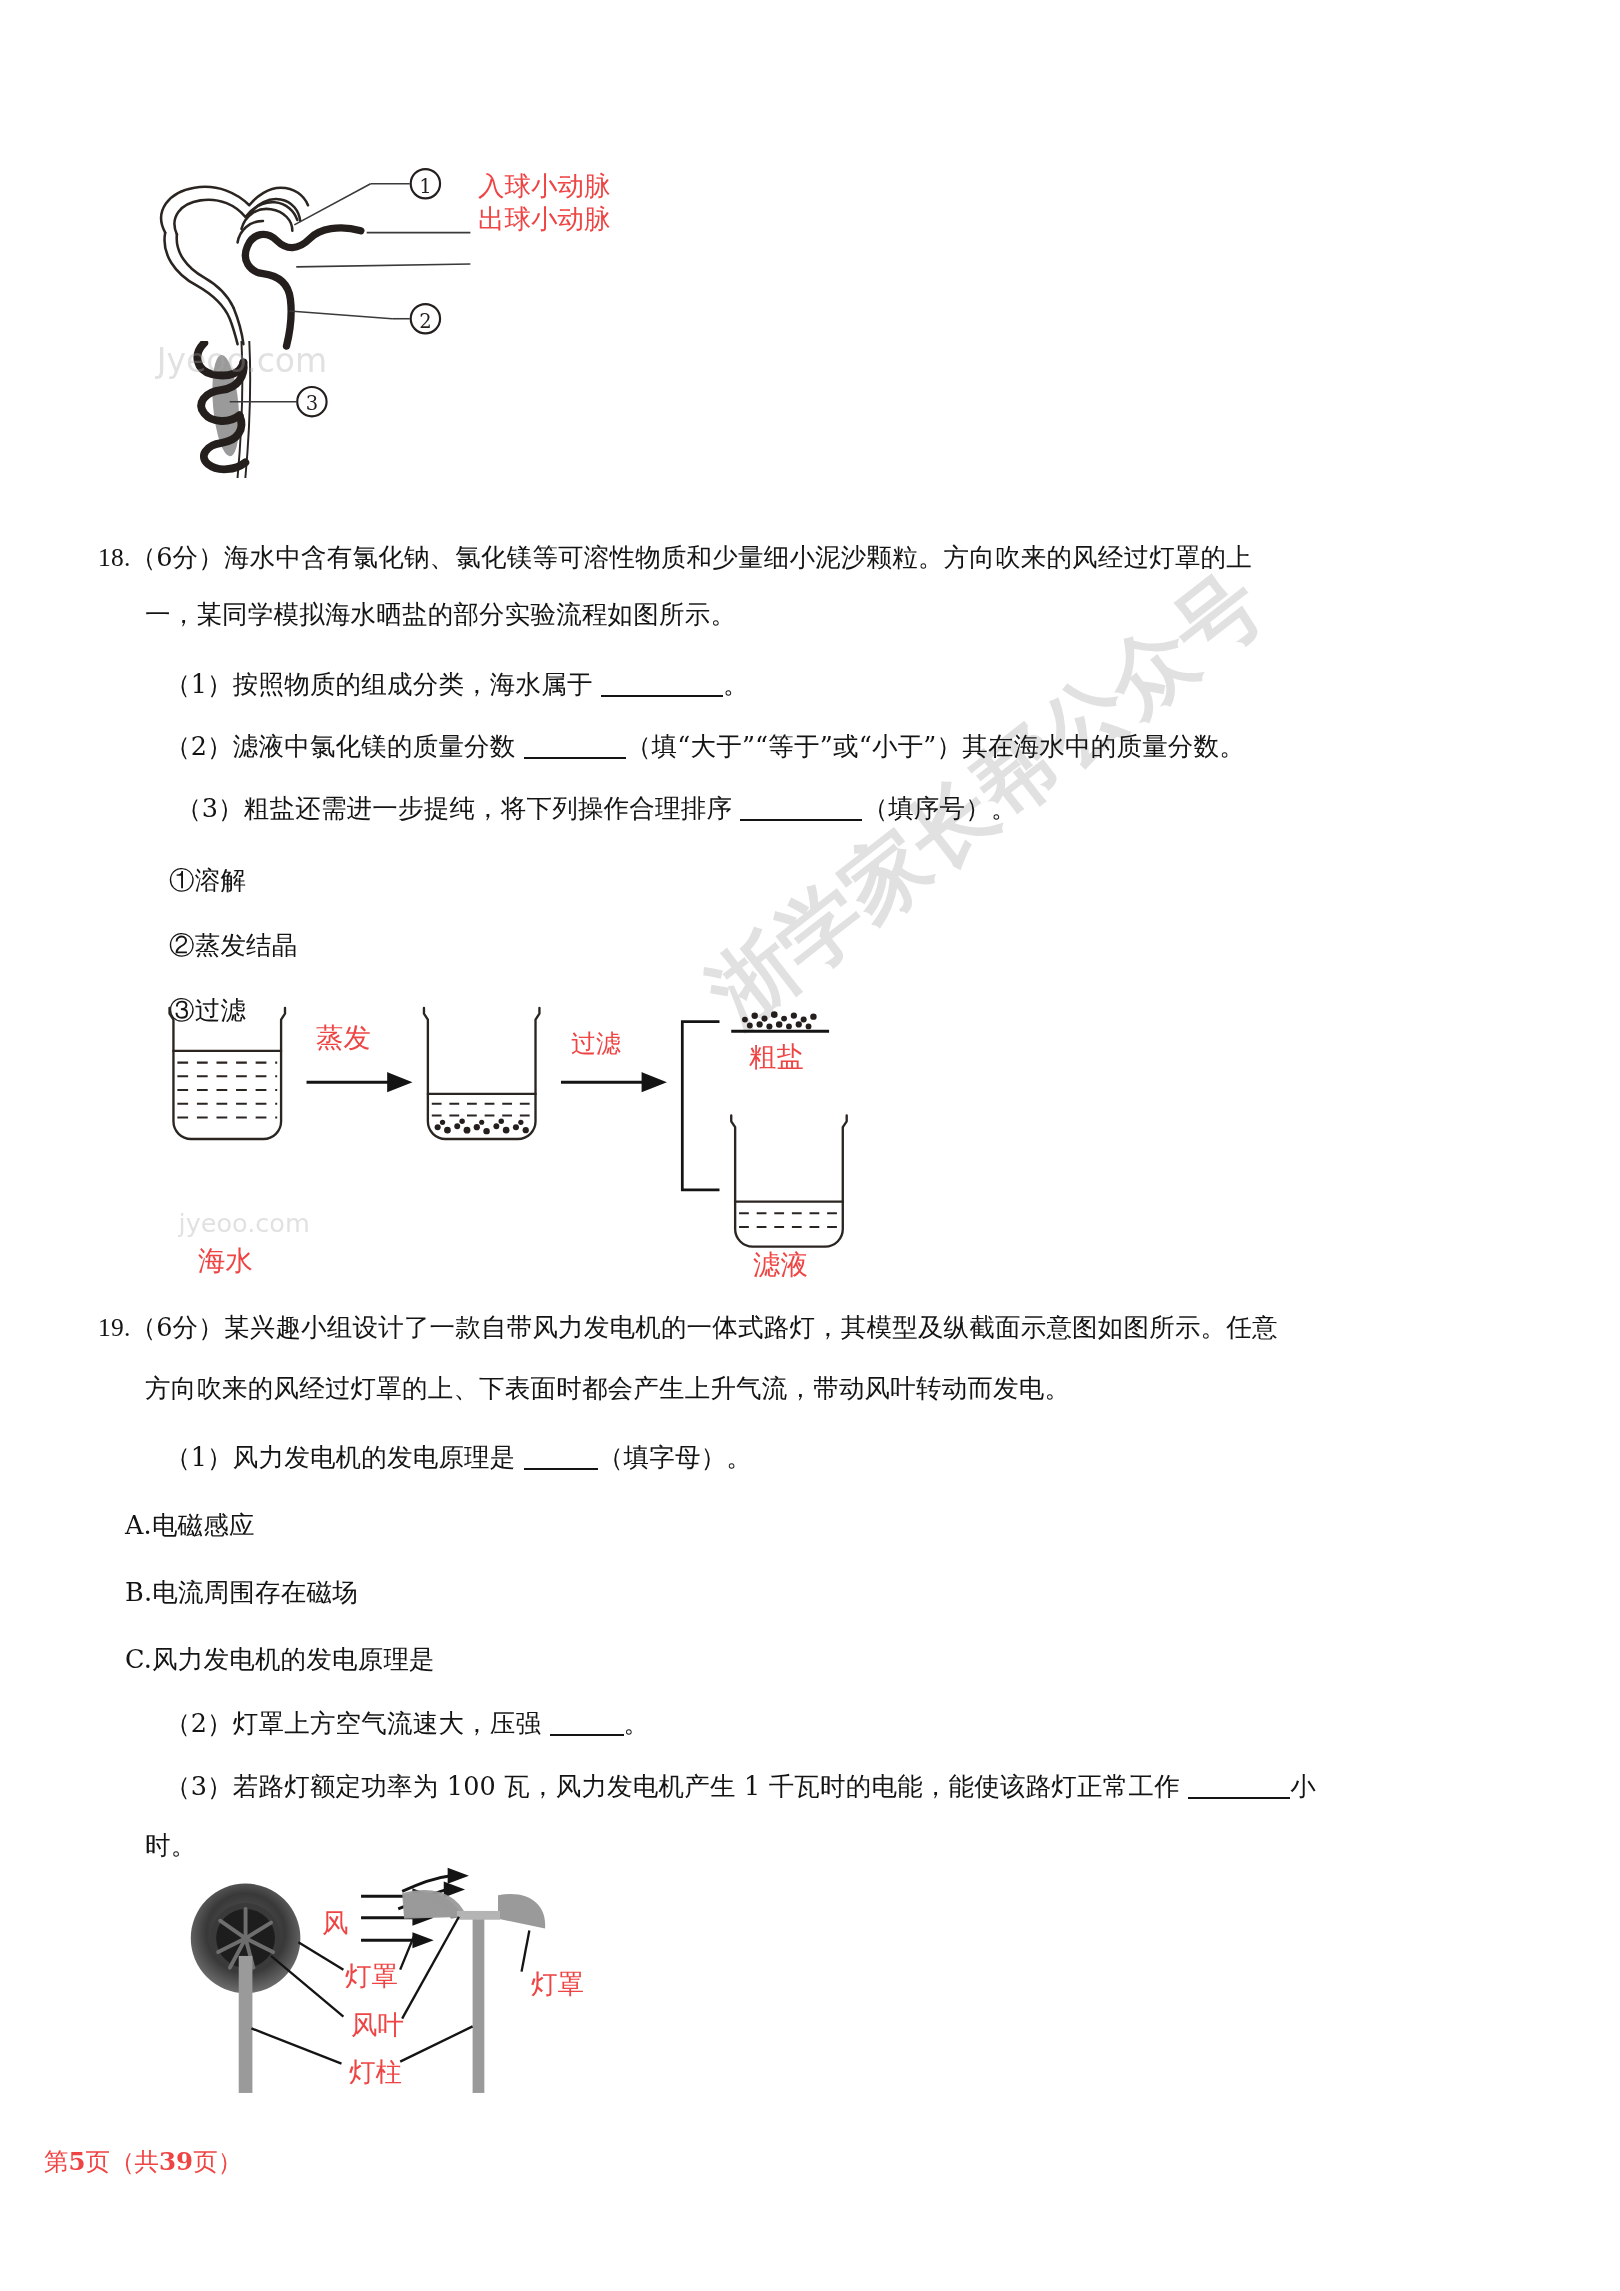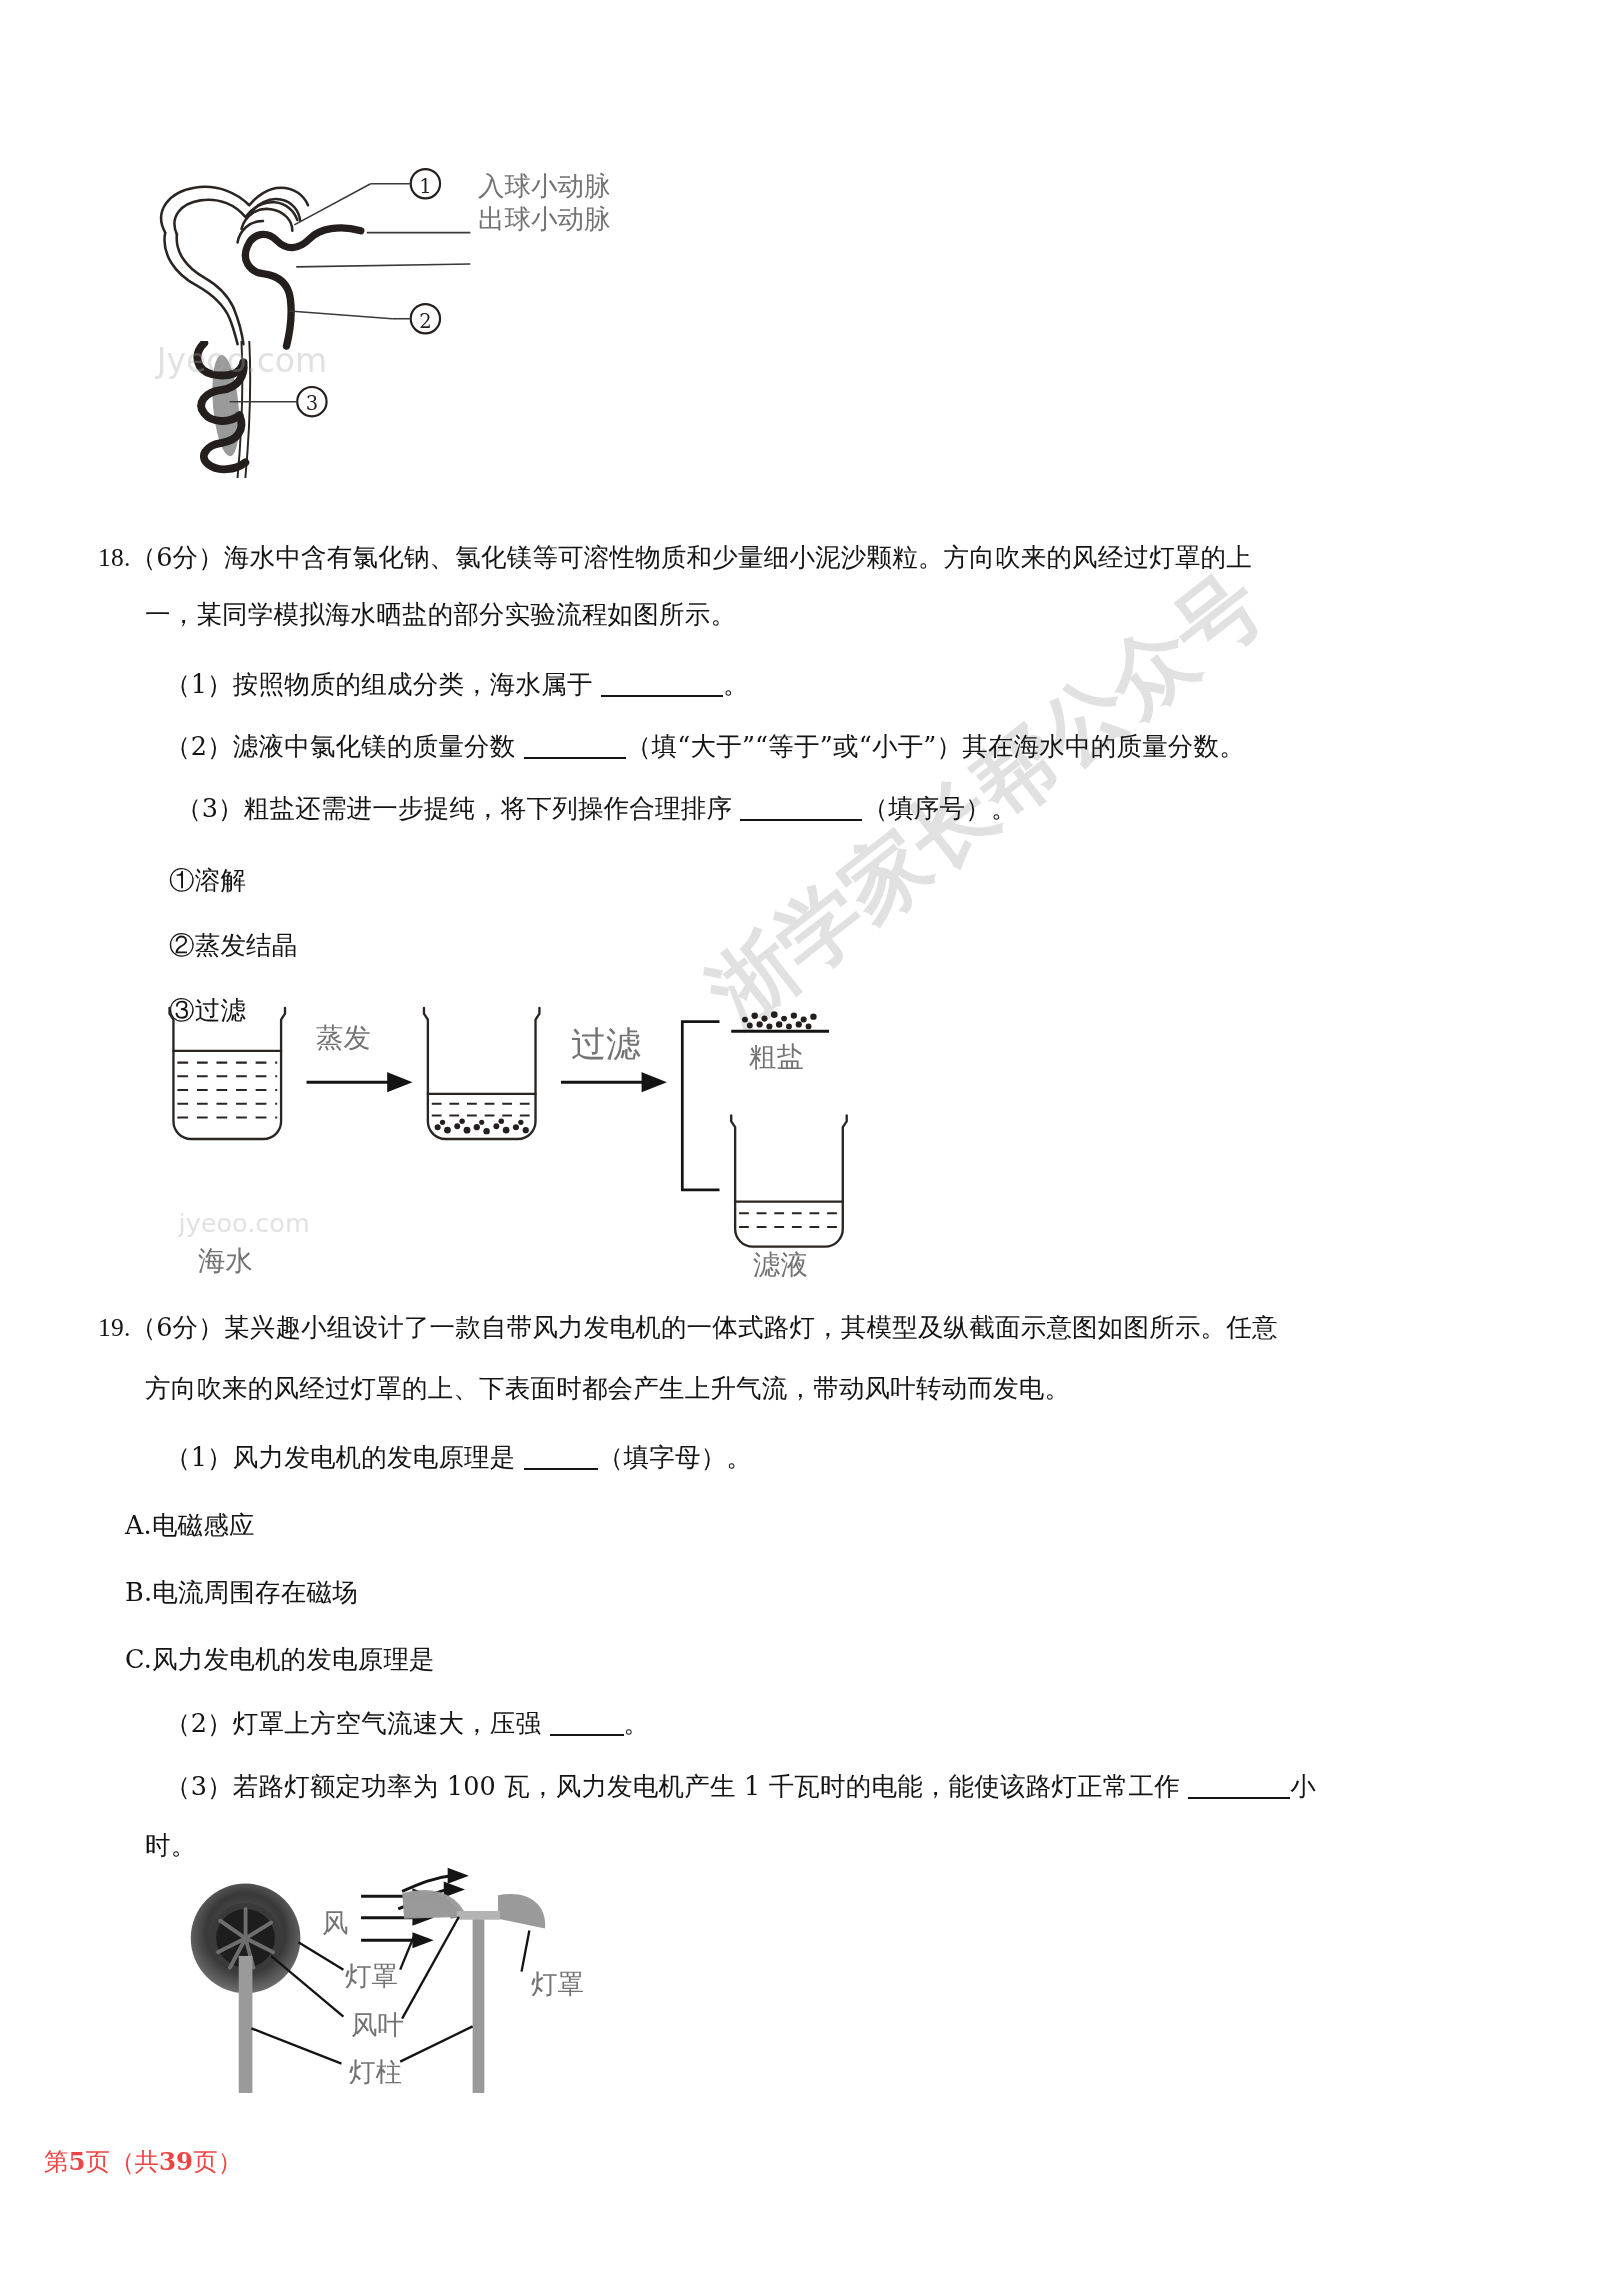--- a/index.html
+++ b/index.html
@@ -66,21 +66,21 @@
 
   
   #nephron { position: absolute; left: 147px; top: 127px; }
 
   
   #saltflow { position: absolute; left: 157px; top: 1000px; }
   .fig-label {
     position: absolute;
     font-size: 24.5px;
     white-space: nowrap;
-    color: #737373;
+    color: #ef4444;
   }
 
   
   #streetlight { position: absolute; left: 157px; top: 1862px; }
 
   
   .footer {
     position: absolute;
     left: 0; right: 0;
     top: 2145px;
@@ -276,21 +276,21 @@
         <line x1="590" y1="206" x2="700" y2="206"></line>
       </g>
       <g stroke="#2b2522" stroke-width="2.1" stroke-dasharray="10 8">
         <line x1="594" y1="218" x2="696" y2="218"></line>
         <line x1="594" y1="232" x2="696" y2="232"></line>
       </g>
     </svg>
 
     <div class="fig-label" style="left:41px; top:243px; font-size:27.4px;">海水</div>
     <div class="fig-label" style="left:159px; top:19.6px; font-size:27.4px;">蒸发</div>
-    <div class="fig-label" style="left:414px; top:21px; font-size:35px;">过滤</div>
+    <div class="fig-label" style="left:414px; top:27px; font-size:25px;">过滤</div>
     <div class="fig-label" style="left:592px; top:39px; font-size:27.4px;">粗盐</div>
     <div class="fig-label" style="left:596px; top:247px; font-size:27.4px;">滤液</div>
     <div class="wm2" style="left:21.6px; top:208px; font-size:25.5px;">jyeoo.com</div>
   </div>
 
   <div class="qline" style="left:98px; top:1311px;">
     <span class="qnum">19.</span><span>（6分）</span><span>某兴趣小组设计了一款自带风力发电机的一体式路灯，其模型及纵截面示意图如图所示。任意</span>
   </div>
 
   <div class="qline" style="left:145px; top:1372px;">

